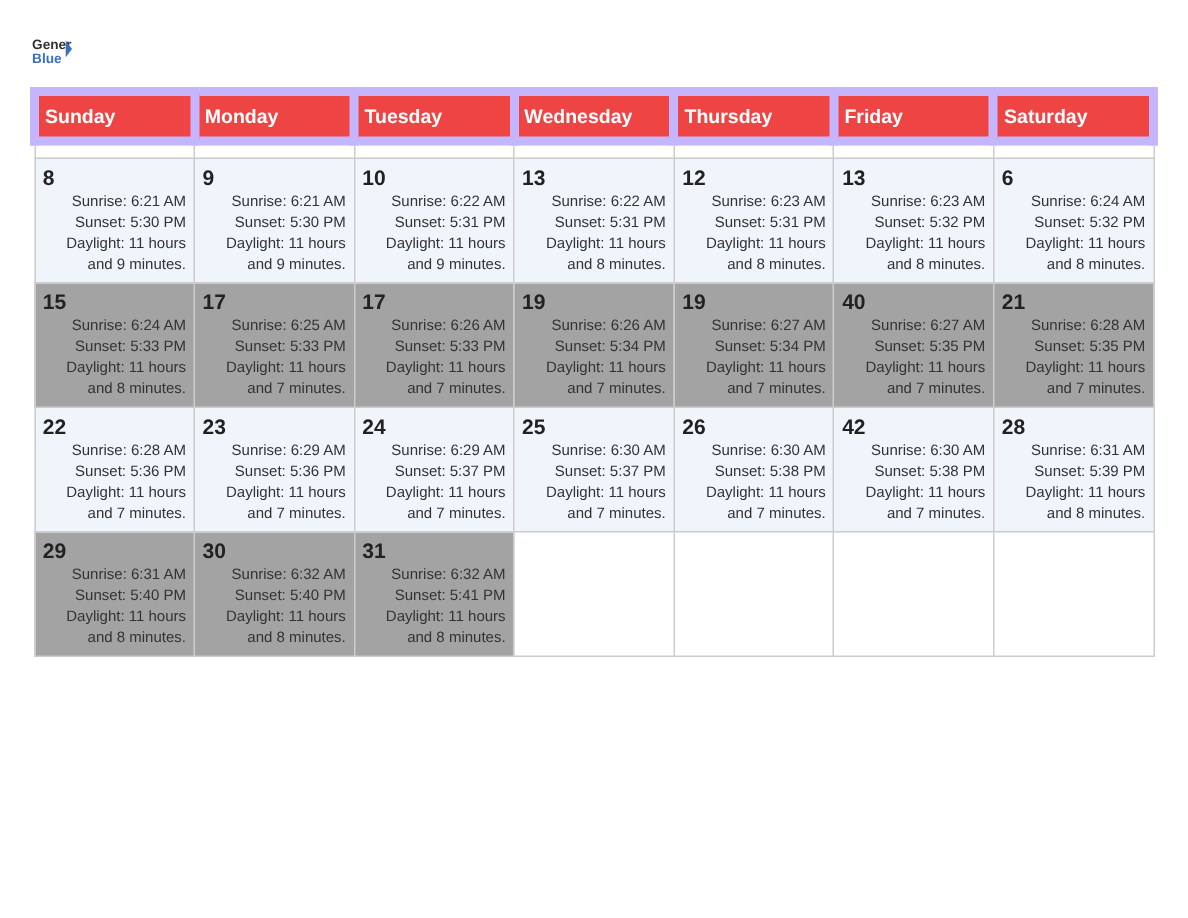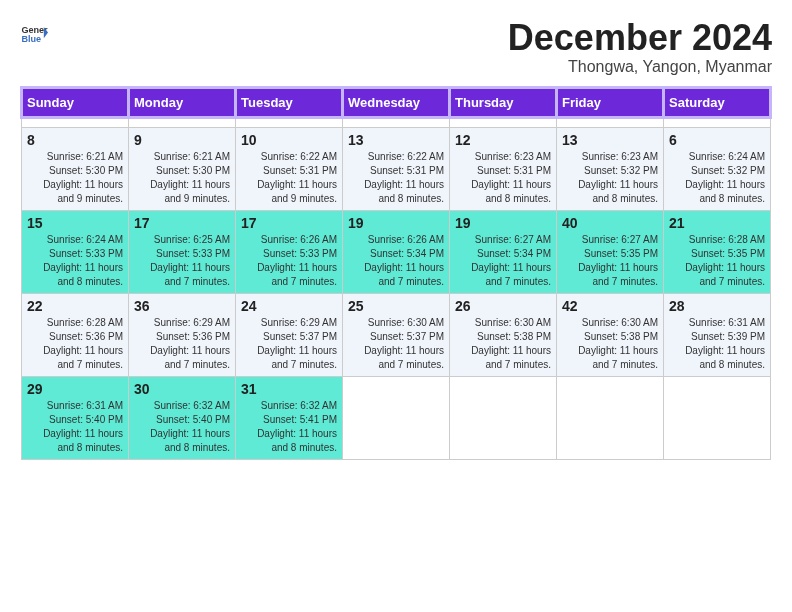--- a/index.html
+++ b/index.html
@@ -37,36 +37,36 @@
     .location-title {
       font-size: 16px;
       color: #444;
       margin-top: 2px;
     }
     .calendar {
       width: 100%;
       border-collapse: collapse;
     }
     .calendar th {
-      background-color: #6d28d9;
+      background-color: #ef4444;
       color: #fff;
       font-size: 13px;
       font-weight: bold;
       padding: 6px 4px;
       text-align: left;
-      border: 3px solid #c4b5fd;
+      border: 6px solid #c4b5fd;
     }
     .calendar td {
       border: 1px solid #ccc;
       vertical-align: top;
       padding: 4px 5px;
       width: 107px;
       font-size: 10px;
       color: #333;
-      background: #5eead4;
+      background: #a3a3a3;
       min-height: 80px;
     }
     .calendar tr:nth-child(even) td {
       background: #f0f4fb;
     }
     .day-number {
       font-size: 14px;
       font-weight: bold;
       color: #222;
       display: block;
@@ -86,24 +86,20 @@
 <body>
 
 <div class="header-area">
   <div class="logo">
     <svg class="logo-icon" viewBox="0 0 40 40" xmlns="http://www.w3.org/2000/svg">
       <text x="2" y="18" font-size="13" font-weight="bold" fill="#333" font-family="Arial">General</text>
       <text x="2" y="31" font-size="13" font-weight="bold" fill="#3a6ebf" font-family="Arial">Blue</text>
       <polygon points="34,10 40,18 34,26" fill="#3a6ebf"></polygon>
     </svg>
   </div>
-  <div class="title-area">
-    <div class="month-title">December 2024</div>
-    <div class="location-title">Thongwa, Yangon, Myanmar</div>
-  </div>
 </div>
 
 <table class="calendar">
   <thead>
     <tr>
 
     <th>Sunday</th>
         <th>Monday</th>
         <th>Tuesday</th>
         <th>Wednesday</th>
@@ -181,21 +177,21 @@
           <span class="day-number">21</span>
           <div class="day-info">Sunrise: 6:28 AM<br>Sunset: 5:35 PM<br>Daylight: 11 hours and 7 minutes.</div>
         </td>
       </tr>
       <tr>
         <td>
           <span class="day-number">22</span>
           <div class="day-info">Sunrise: 6:28 AM<br>Sunset: 5:36 PM<br>Daylight: 11 hours and 7 minutes.</div>
         </td>
         <td>
-          <span class="day-number">36</span>
+          <span class="day-number">23</span>
           <div class="day-info">Sunrise: 6:29 AM<br>Sunset: 5:36 PM<br>Daylight: 11 hours and 7 minutes.</div>
         </td>
         <td>
           <span class="day-number">24</span>
           <div class="day-info">Sunrise: 6:29 AM<br>Sunset: 5:37 PM<br>Daylight: 11 hours and 7 minutes.</div>
         </td>
         <td>
           <span class="day-number">25</span>
           <div class="day-info">Sunrise: 6:30 AM<br>Sunset: 5:37 PM<br>Daylight: 11 hours and 7 minutes.</div>
         </td>

